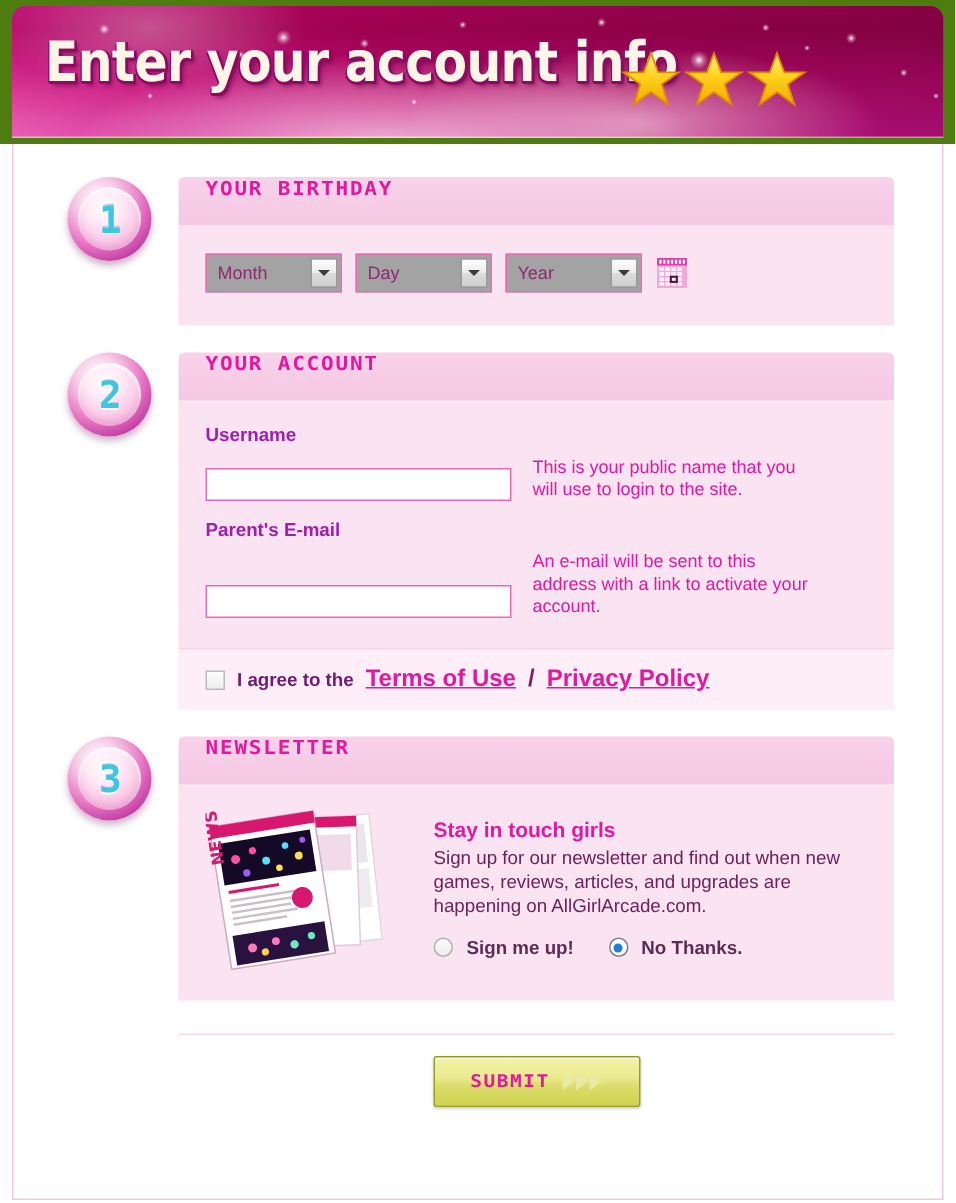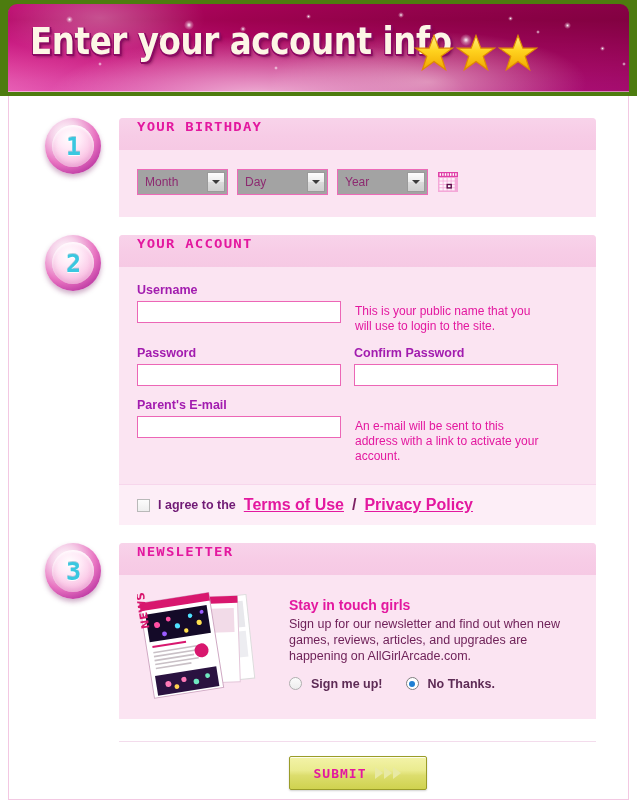--- a/index.html
+++ b/index.html
@@ -248,21 +248,21 @@
     gap: 13px;
   }
   .col-a { width: 204px; }
   .col-b { width: 204px; }
   .grp { margin-bottom: 12px; }
   .grp.last { margin-bottom: 2px; }
 
   .inline-hint {
     display: flex;
     gap: 14px;
-    align-items: flex-start;
+    align-items: flex-end;
   }
   .inline-hint .hint { padding-top: 3px; max-width: 190px; }
 
   
   .agree-bar {
     background: #fdeef7;
     border-top: 1px solid #f7d6ec;
     padding: 11px 18px 11px 18px;
     display: flex;
     align-items: center;
@@ -512,30 +512,20 @@
       <div class="panel-body">
 
         <div class="grp">
           <div class="field-label">Username</div>
           <div class="inline-hint">
             <input class="txt" type="text" value="" style="">
             <div class="hint">This is your public name that you will use to login to the site.</div>
           </div>
         </div>
 
-        <div class="grp row2">
-          <div class="col-a">
-            <div class="field-label">Password</div>
-            <input class="txt" type="password" value="" style="">
-          </div>
-          <div class="col-b">
-            <div class="field-label">Confirm Password</div>
-            <input class="txt" type="password" value="" style="">
-          </div>
-        </div>
 
         <div class="grp last">
           <div class="field-label">Parent's E-mail</div>
           <div class="inline-hint">
             <input class="txt" type="text" value="" style="">
             <div class="hint">An e-mail will be sent to this address with a link to activate your account.</div>
           </div>
         </div>
 
       </div>

